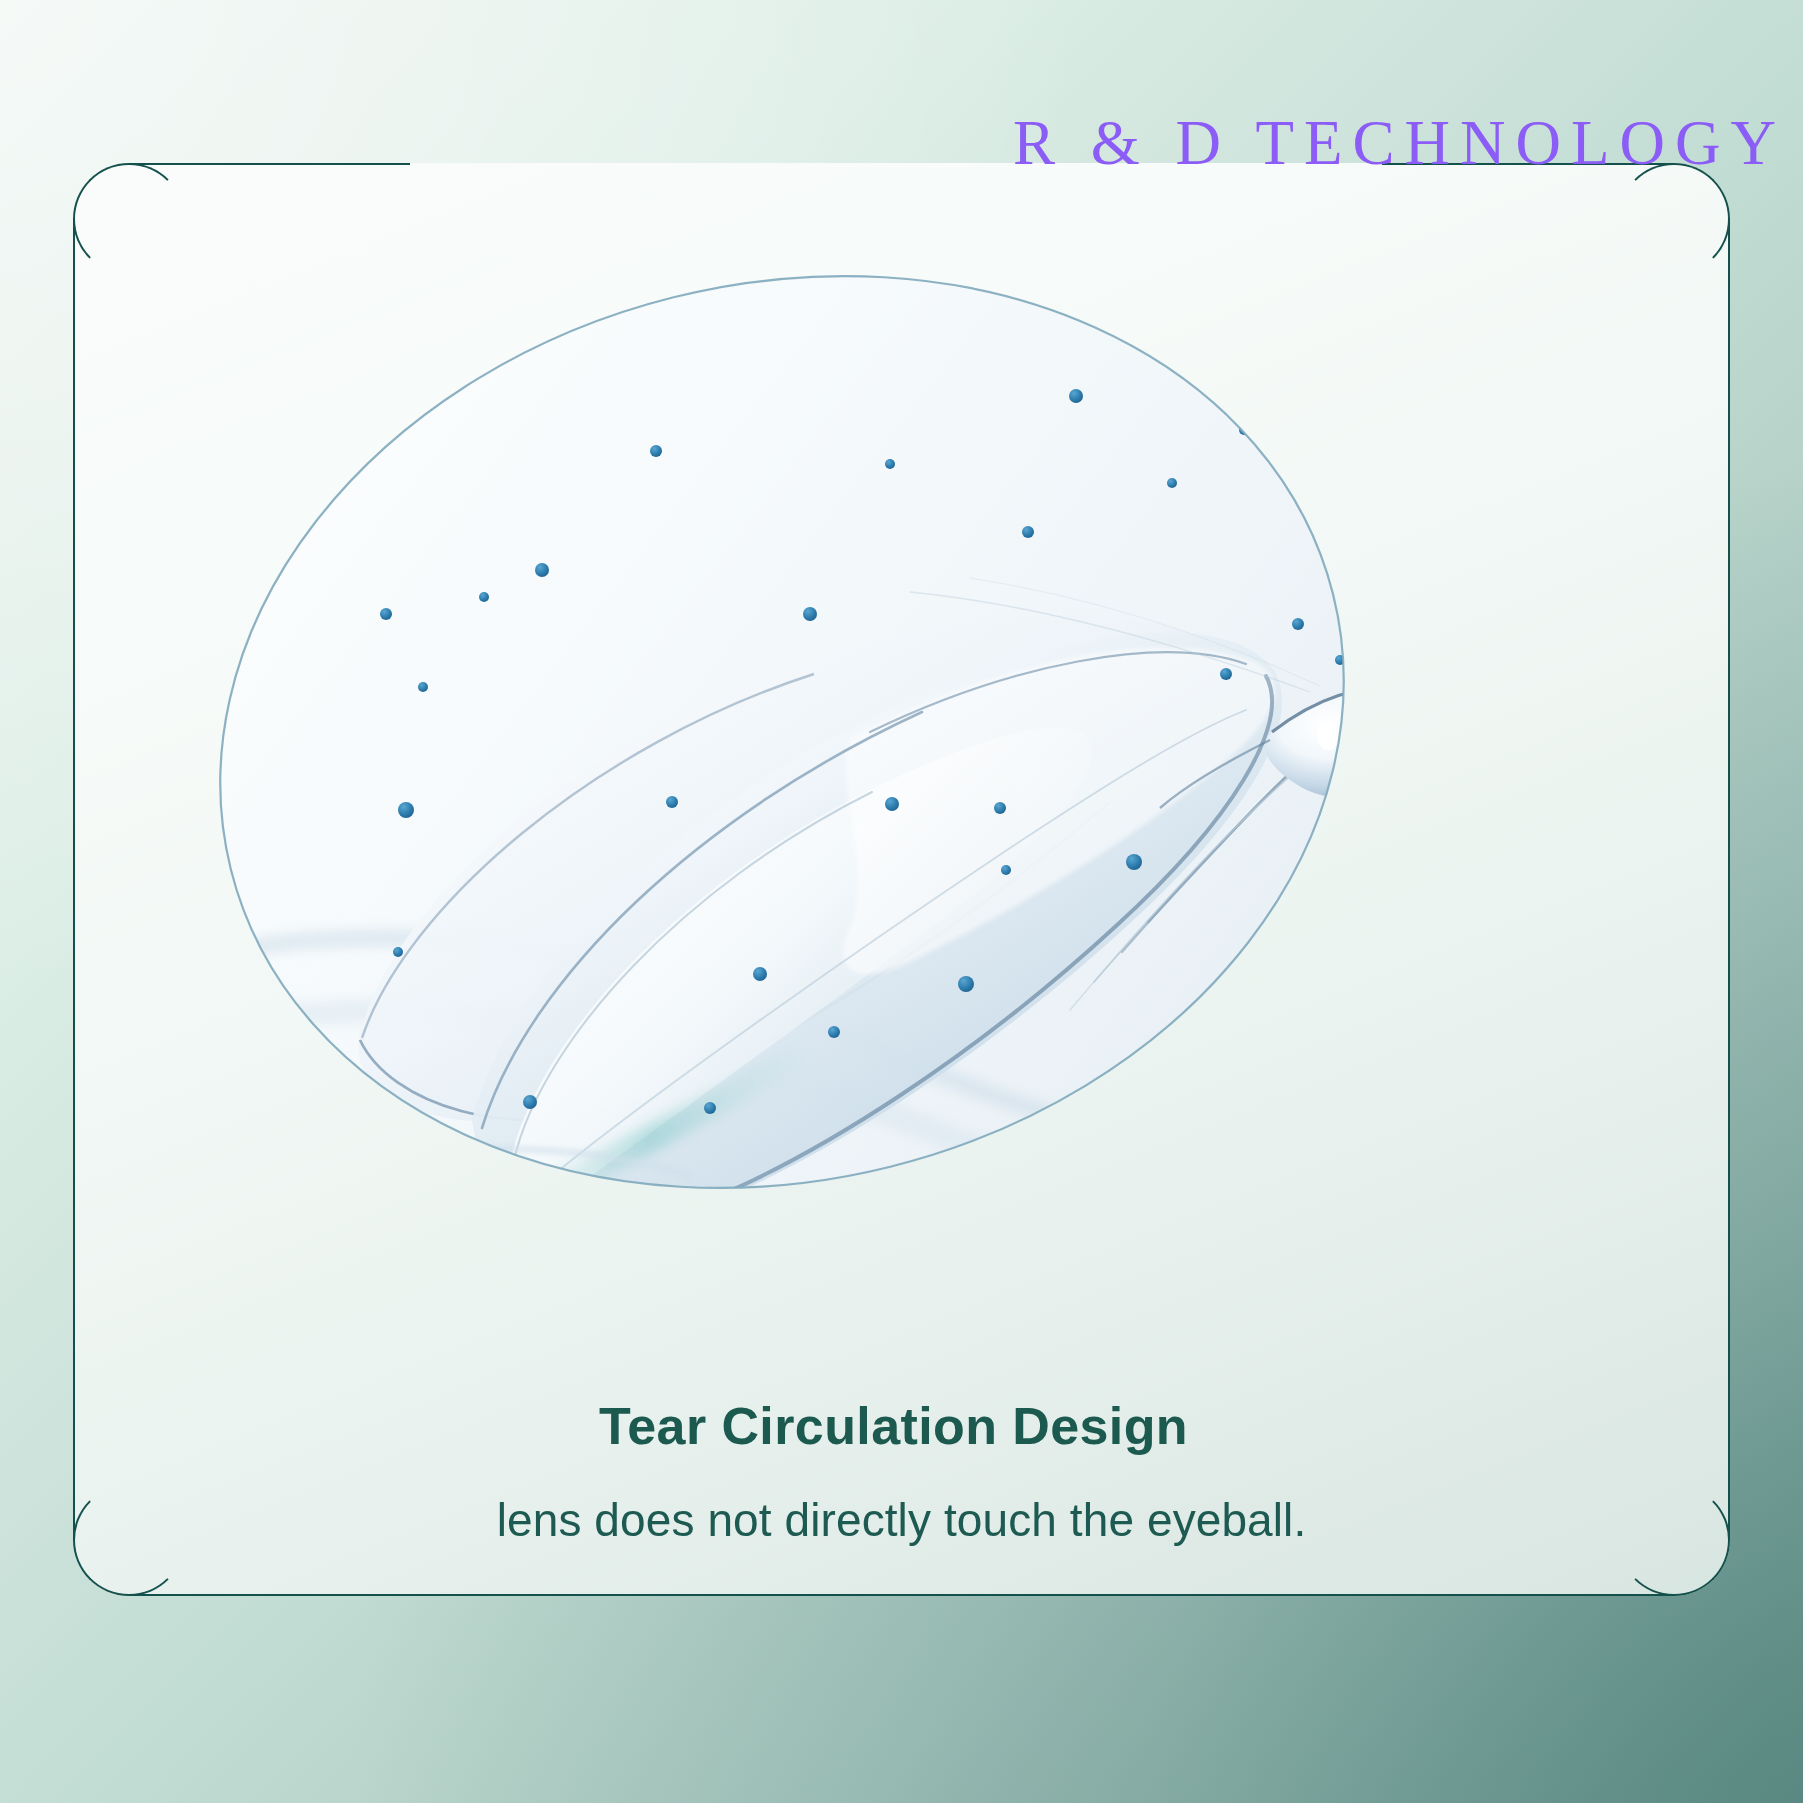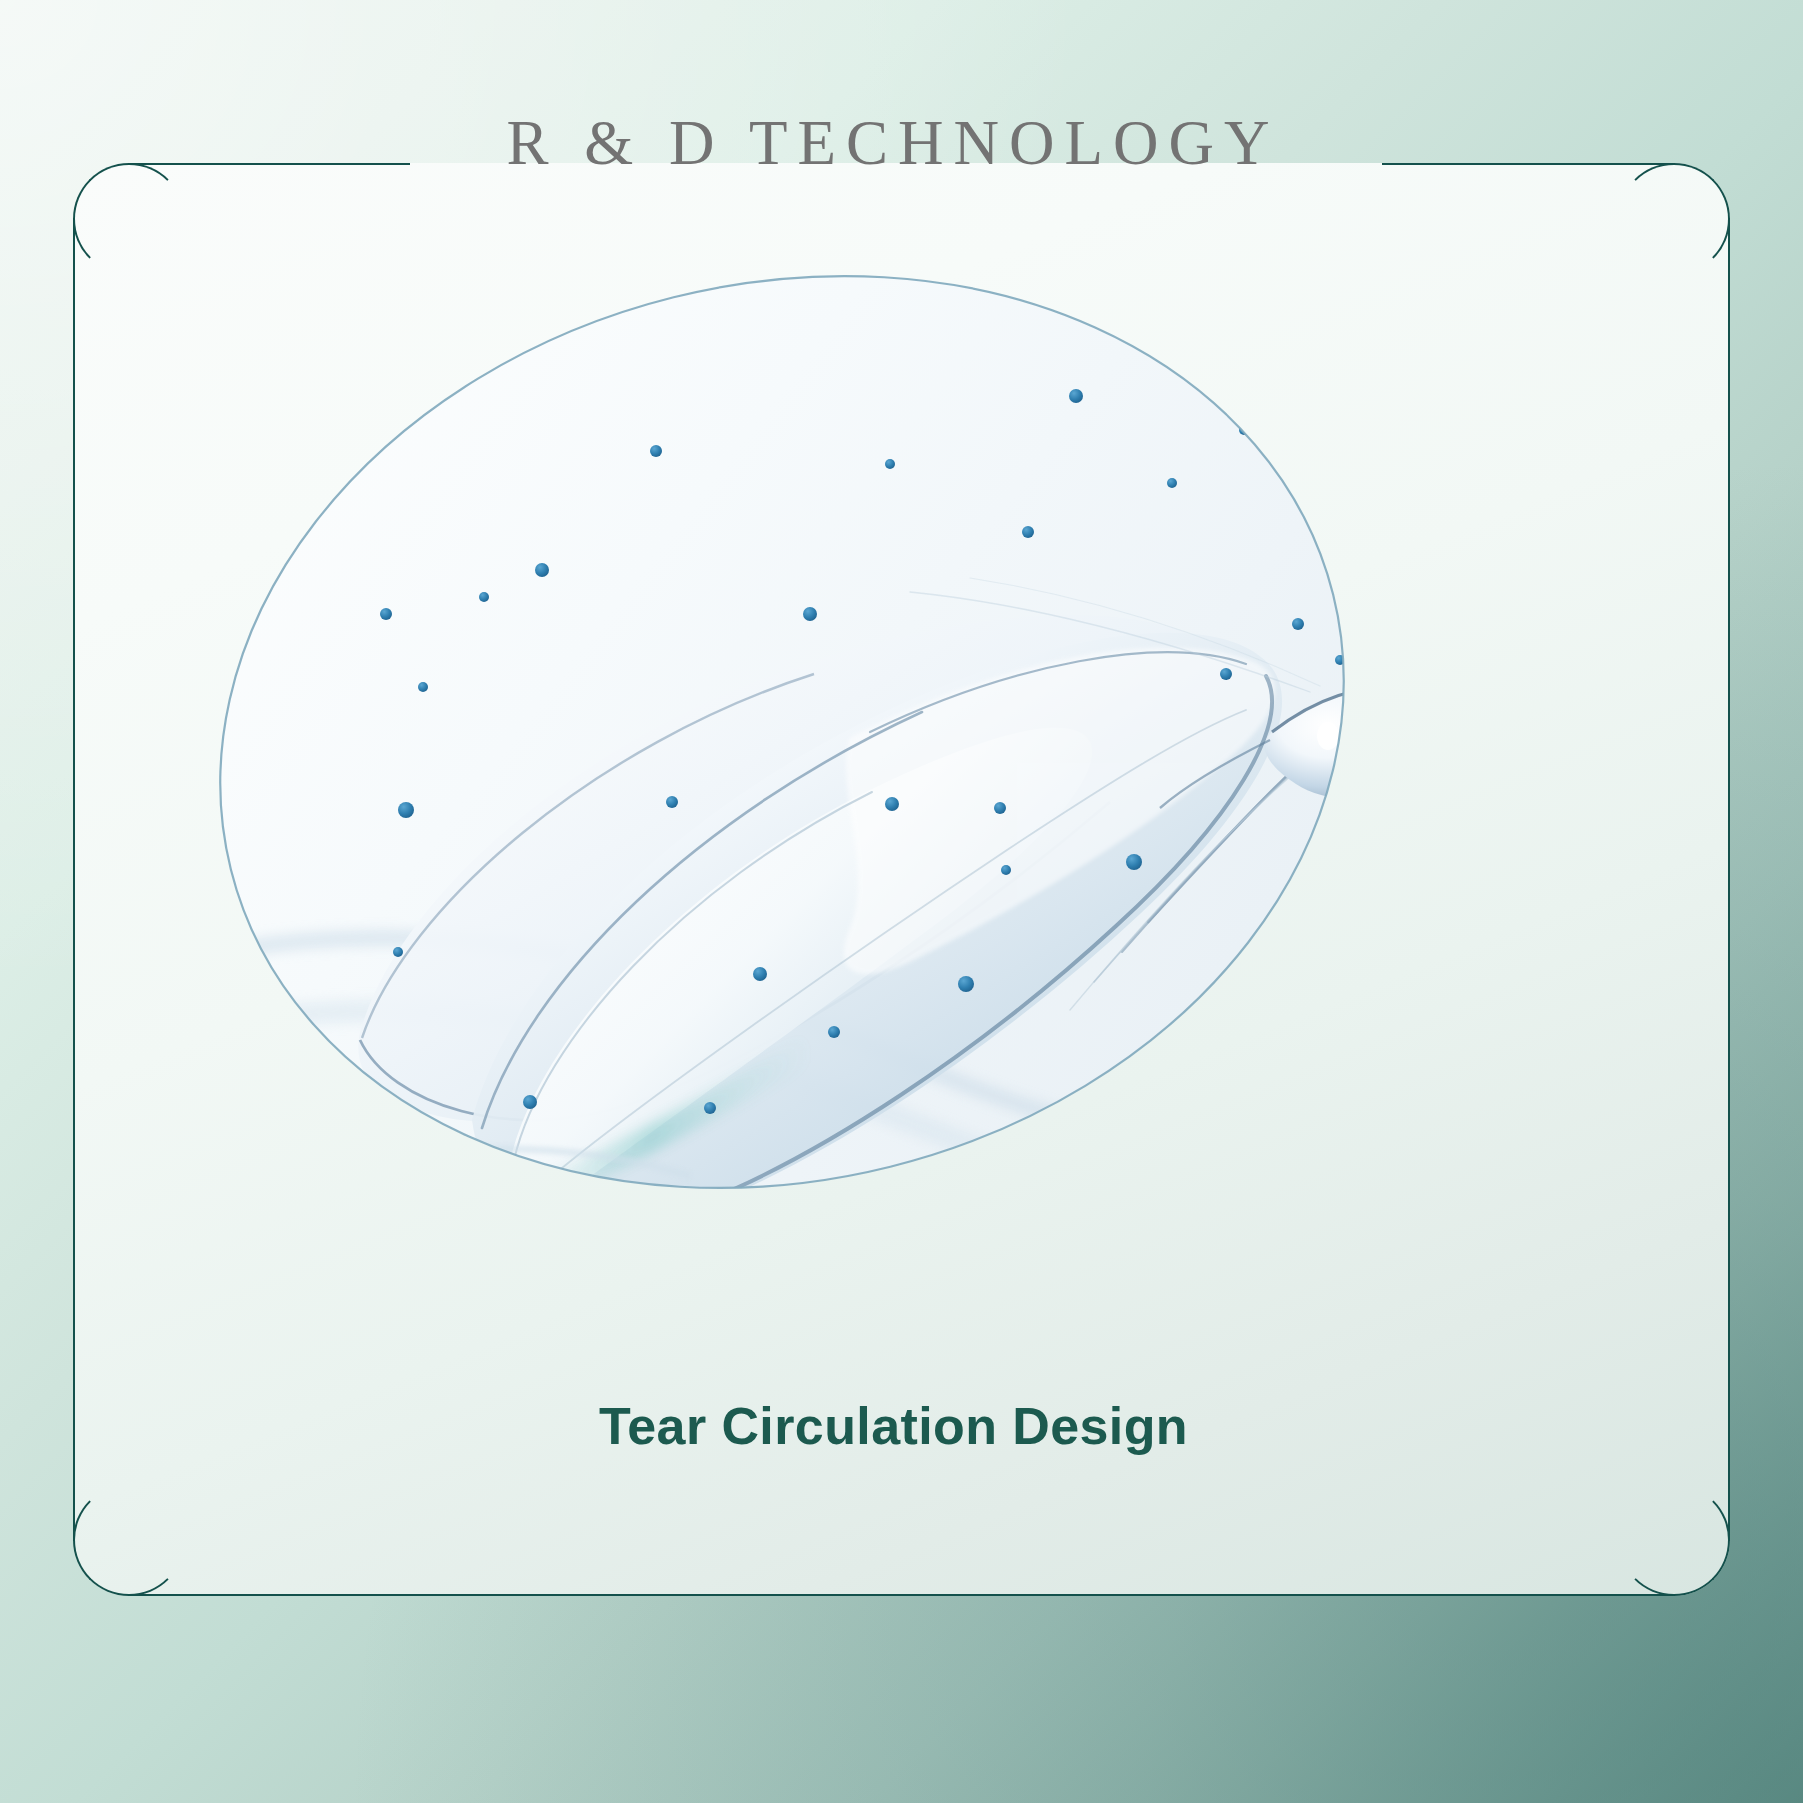--- a/index.html
+++ b/index.html
@@ -65,25 +65,25 @@
   }
   #c-tl{left:73px;top:163px;border-right-color:transparent;border-bottom-color:transparent;}
   #c-tr{left:1618px;top:163px;border-left-color:transparent;border-bottom-color:transparent;}
   #c-bl{left:73px;top:1484px;border-right-color:transparent;border-top-color:transparent;}
   #c-br{left:1618px;top:1484px;border-left-color:transparent;border-top-color:transparent;}
 
   
   #title{
     position:absolute;
     left:0;right:17px;top:112px;
-    text-align:center;
+    text-align:right;
     font-family:"Liberation Serif", serif;
     font-size:63px;
     letter-spacing:10px;
-    color:#737373;
+    color:#8b5cf6;
     white-space:nowrap;
     line-height:1;
   }
 
   
   #hero{
     position:absolute;
     left:210px;top:262px;
     width:1145px;height:940px;
   }
@@ -310,13 +310,14 @@
         <circle cx="188" cy="690" r="5" fill="url(#dotGrad)"></circle>
       </g>
     </g>
 
     <ellipse cx="572" cy="470" rx="568" ry="448" transform="rotate(-14 572 470)" fill="none" stroke="#7fa8bd" stroke-width="2.2" opacity="0.9"></ellipse>
   </svg>
 </div>
 
 <div id="heading">Tear Circulation Design</div>
 <div id="desc">
+  <span>lens does not directly touch the eyeball.</span>
 </div>
 
 </body></html>

